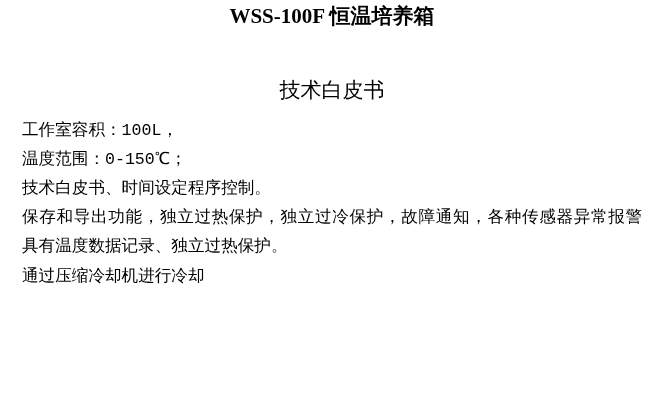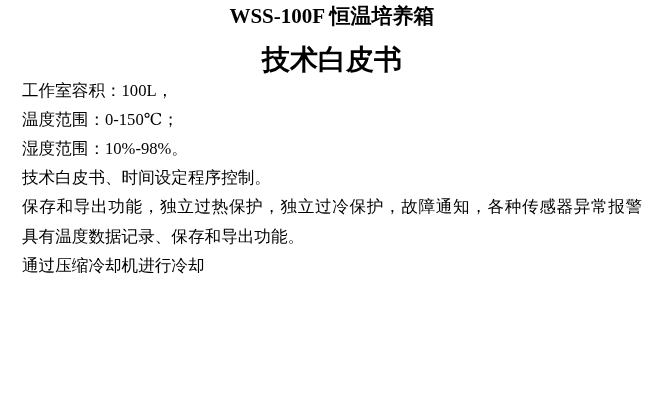--- a/index.html
+++ b/index.html
@@ -22,47 +22,47 @@
   }
   .title {
     margin: 1.5px 0 0 0;
     font-size: 21px;
     font-weight: bold;
     line-height: 28px;
     text-align: center;
     white-space: nowrap;
   }
   .subtitle {
-    margin: 16px 0 0 0;
-    font-size: 28px;
-    font-weight: bold;
+    margin: 46px 0 0 0;
+    font-size: 21px;
+    font-weight: normal;
     line-height: 28px;
     text-align: center;
     white-space: nowrap;
   }
   .spec-lines {
-    margin-top: 2px;
+    margin-top: 12px;
+    font-family: Liberation Mono, monospace;
   }
   .spec-line {
     font-size: 16.6px;
     line-height: 29.2px;
   }
   .spec-line.justify {
     text-align: justify;
     text-align-last: justify;
   }
 </style>
 </head>
 <body style="--bg: #ffffff; --fg: #000000;">
 
 <div class="page">
   <h1 class="title">WSS-100F 恒温培养箱</h1>
   <h2 class="subtitle">技术白皮书</h2>
   <div class="spec-lines">
       <div class="spec-line">工作室容积：100L，</div>
       <div class="spec-line">温度范围：0-150℃；</div>
-      <div class="spec-line">湿度范围：10%-98%。</div>
       <div class="spec-line">技术白皮书、时间设定程序控制。</div>
       <div class="spec-line justify">保存和导出功能，独立过热保护，独立过冷保护，故障通知，各种传感器异常报警</div>
-      <div class="spec-line">具有温度数据记录、保存和导出功能。</div>
+      <div class="spec-line">具有温度数据记录、独立过热保护。</div>
       <div class="spec-line">通过压缩冷却机进行冷却</div>
     </div>
 </div>
 
 </body></html>

